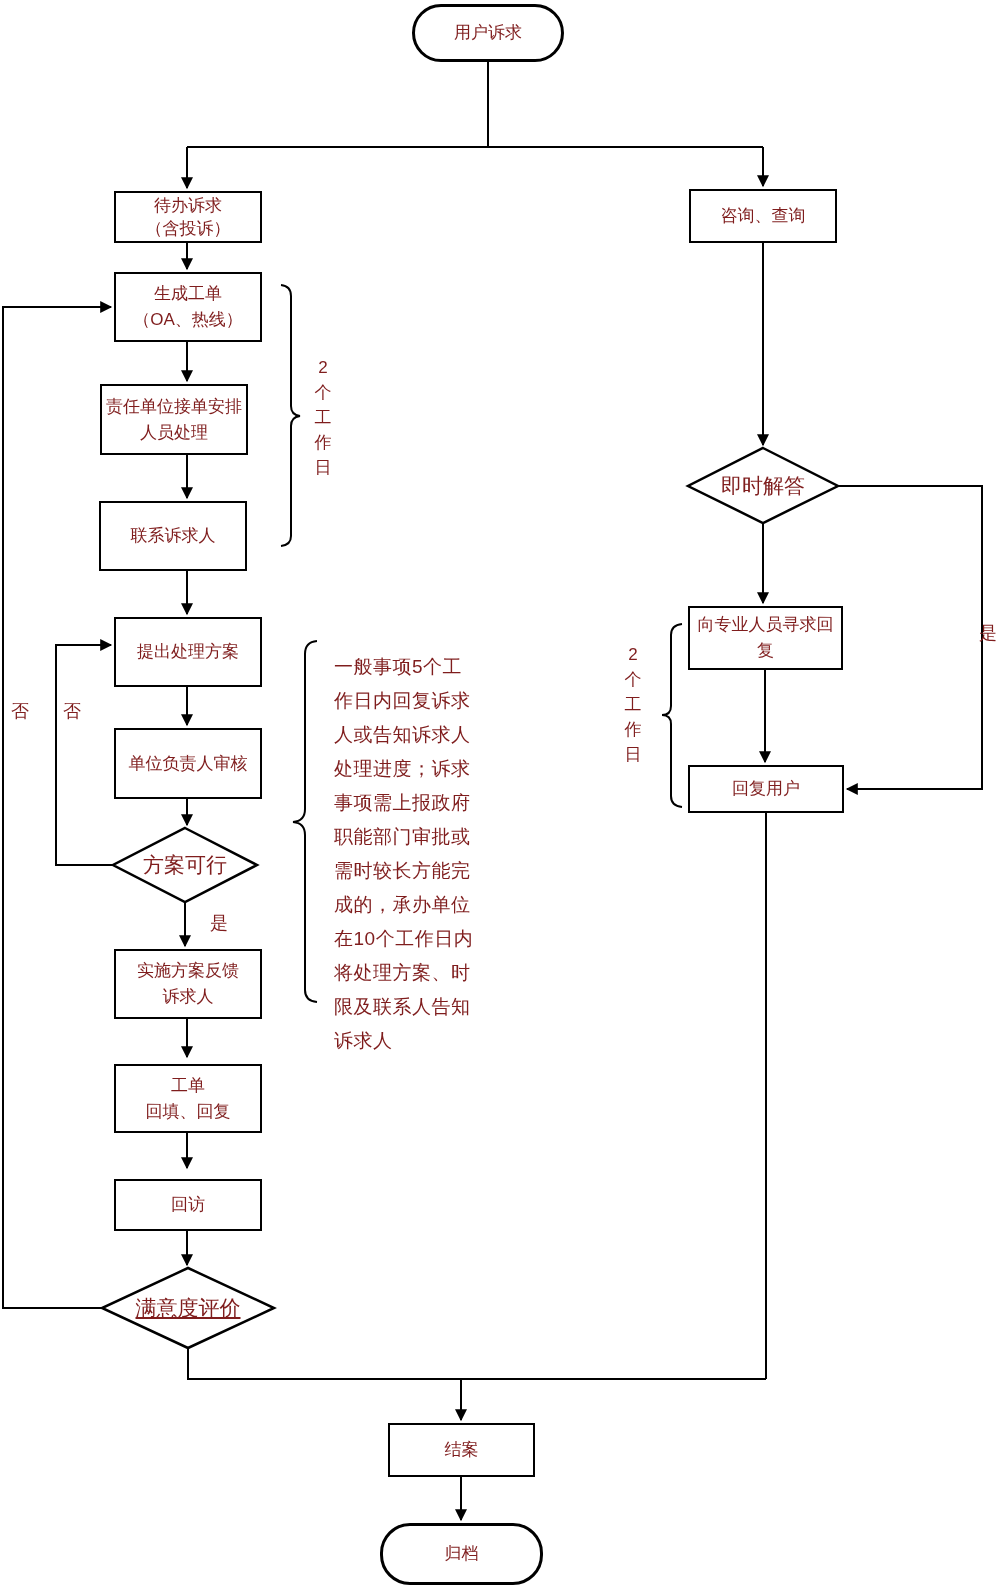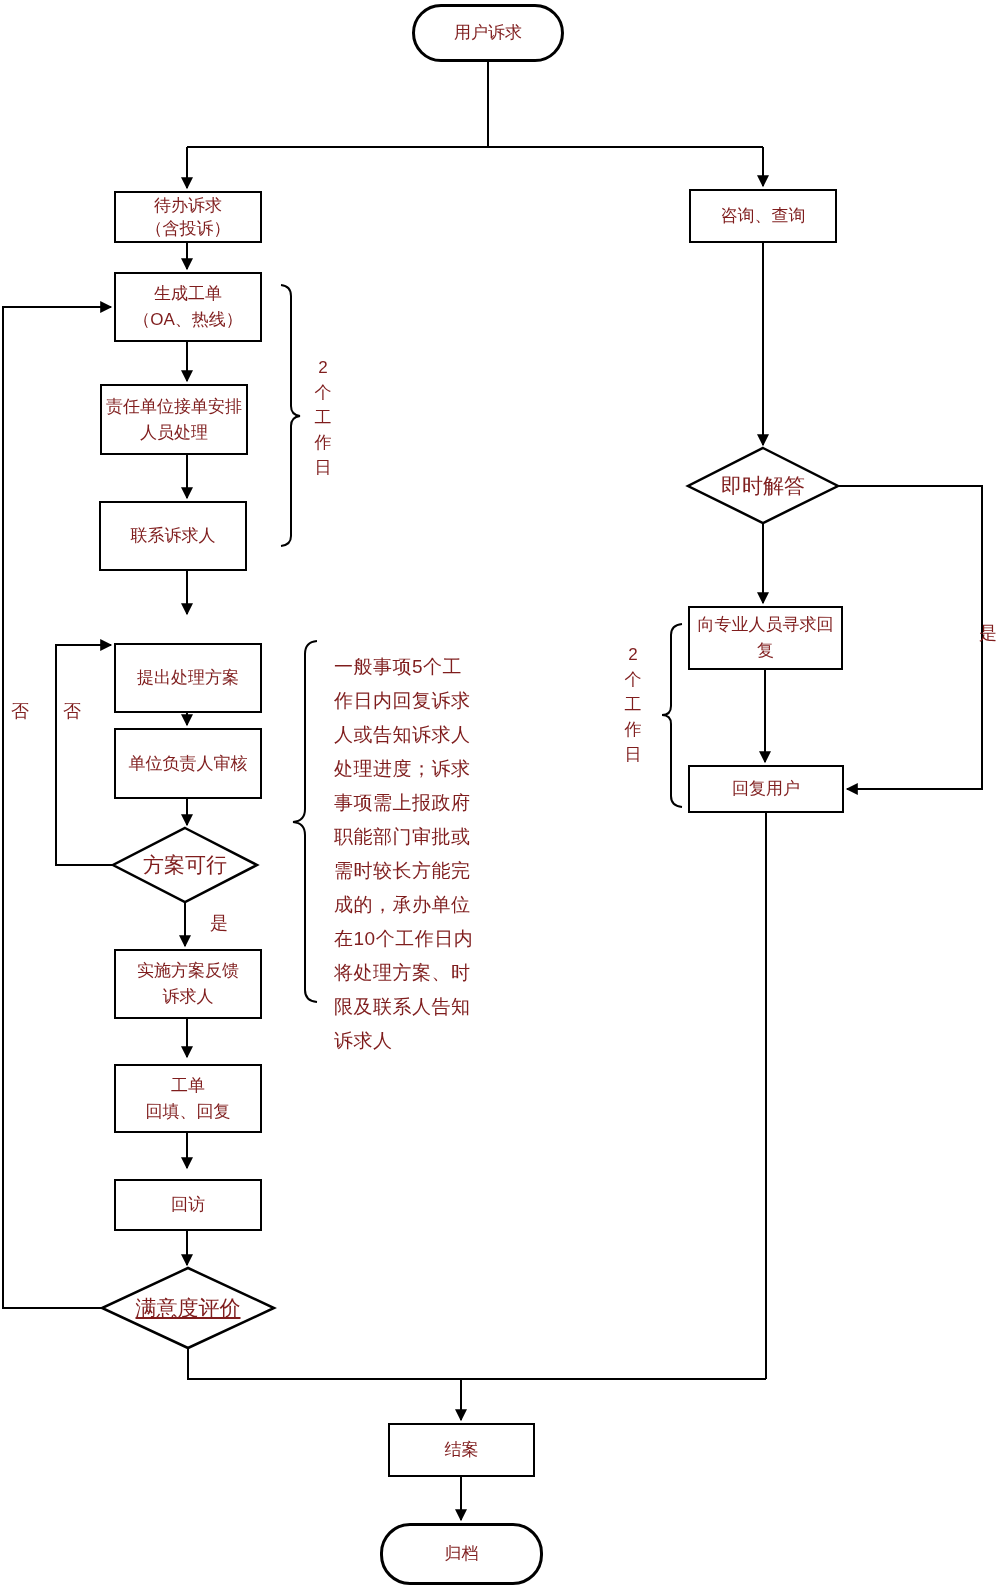--- a/index.html
+++ b/index.html
@@ -109,21 +109,21 @@
   <div class="node terminal" style="left:412px;top:4px;width:152px;height:58px;">用户诉求</div>
   <div class="node terminal" style="left:380px;top:1523px;width:163px;height:62px;">归档</div>
 
   <div class="node" style="left:114px;top:191px;width:148px;height:52px;line-height:23px;">待办诉求
 （含投诉）</div>
   <div class="node" style="left:114px;top:272px;width:148px;height:70px;">生成工单
 （OA、热线）</div>
   <div class="node" style="left:100px;top:384px;width:148px;height:71px;">责任单位接单安排
 人员处理</div>
   <div class="node" style="left:99px;top:501px;width:148px;height:70px;">联系诉求人</div>
-  <div class="node" style="left:114px;top:643px;width:148px;height:70px;">提出处理方案</div>
+  <div class="node" style="left:114px;top:617px;width:148px;height:70px;">提出处理方案</div>
   <div class="node" style="left:114px;top:728px;width:148px;height:71px;">单位负责人审核</div>
   <div class="node" style="left:114px;top:949px;width:148px;height:70px;">实施方案反馈
 诉求人</div>
   <div class="node" style="left:114px;top:1019px;width:148px;height:69px;margin-top:45px;">工单
 回填、回复</div>
   <div class="node" style="left:114px;top:1171px;width:148px;height:52px;margin-top:8px;">回访</div>
 
   <div class="node" style="left:689px;top:189px;width:148px;height:54px;">咨询、查询</div>
   <div class="node" style="left:688px;top:606px;width:155px;height:64px;">向专业人员寻求回复</div>
   <div class="node" style="left:688px;top:765px;width:156px;height:48px;">回复用户</div>

